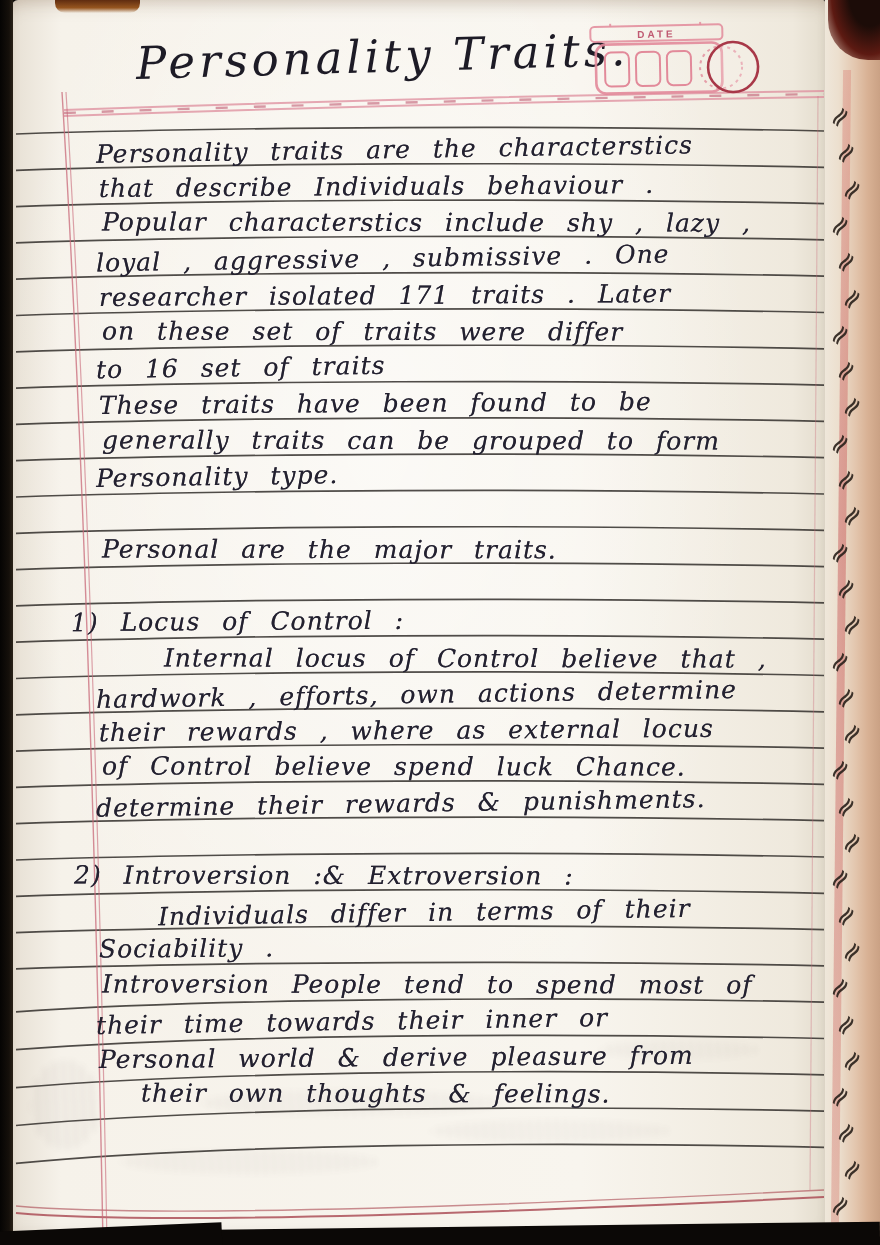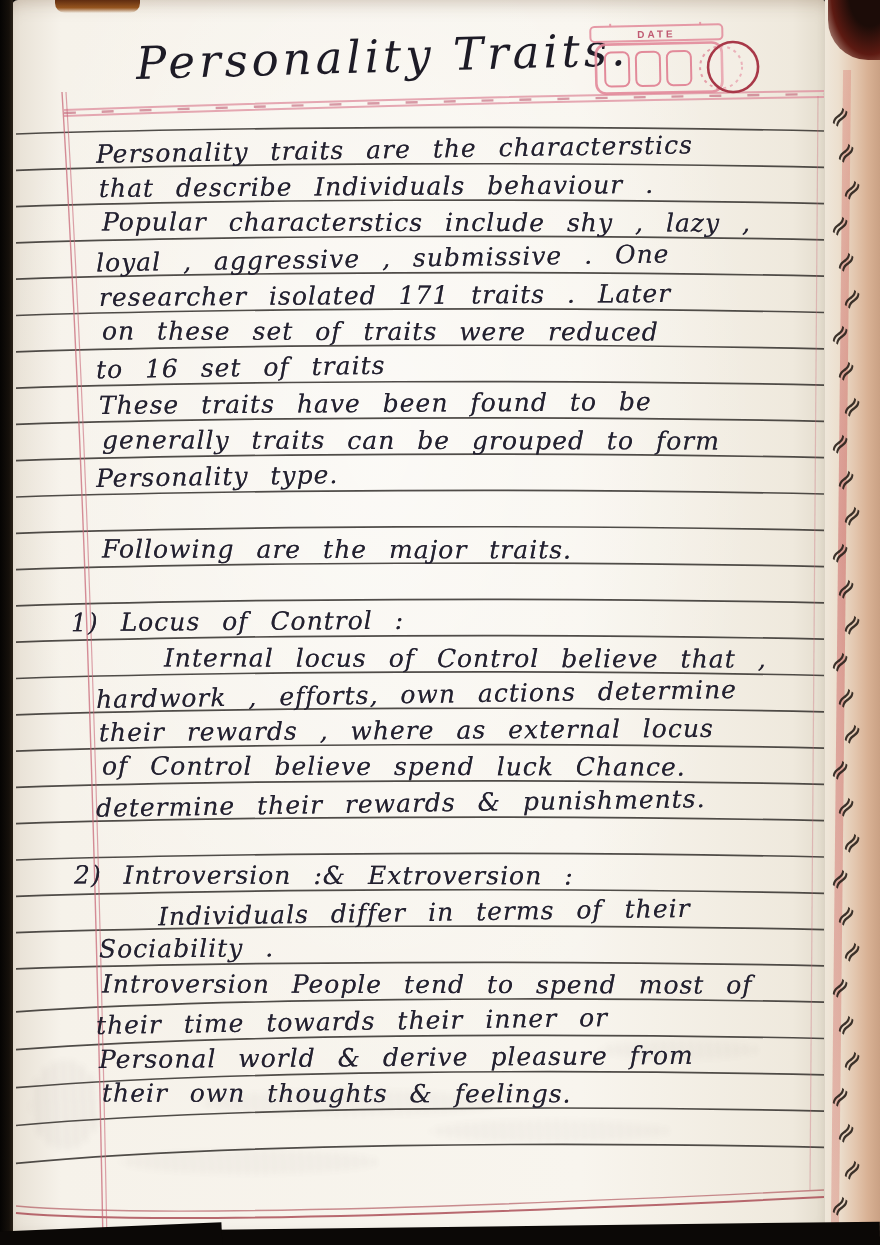--- a/index.html
+++ b/index.html
@@ -117,39 +117,39 @@
     <circle cx="150" cy="46" r="25" fill="rgba(250,242,240,.25)" stroke="#a83848" stroke-width="2.6"></circle>
     <text x="74" y="15" text-anchor="middle" font-size="10" letter-spacing="3" fill="#c05a72" font-family="Liberation Sans, sans-serif" font-weight="bold">DATE</text>
   </svg>
 
   <div id="rows">
       <div class="hand" style="top: 135.3px; left: 96px; transform: rotate(-0.9deg);">Personality traits are the characterstics</div>
       <div class="hand" style="top: 171.6px; left: 99px; transform: rotate(-0.4deg);">that describe Individuals behaviour .</div>
       <div class="hand" style="top: 207.9px; left: 102px; transform: rotate(0.0999999deg);">Popular characterstics include shy , lazy ,</div>
       <div class="hand" style="top: 244.2px; left: 96px; transform: rotate(-0.9deg);">loyal , aggressive , submissive . One</div>
       <div class="hand" style="top: 280.5px; left: 99px; transform: rotate(-0.4deg);">researcher isolated 171 traits . Later</div>
-      <div class="hand" style="top: 316.8px; left: 102px; transform: rotate(0.0999999deg);">on these set of traits were reduced</div>
+      <div class="hand" style="top: 316.8px; left: 102px; transform: rotate(0.0999999deg);">on these set of traits were differ</div>
       <div class="hand" style="top: 353.1px; left: 96px; transform: rotate(-0.9deg);">to 16 set of traits</div>
       <div class="hand" style="top: 389.4px; left: 99px; transform: rotate(-0.4deg);">These traits have been found to be</div>
       <div class="hand" style="top: 425.7px; left: 102px; transform: rotate(0.0999999deg);">generally traits can be grouped to form</div>
       <div class="hand" style="top: 462px; left: 96px; transform: rotate(-0.9deg);">Personality type.</div>
-      <div class="hand" style="top: 534.6px; left: 102px; transform: rotate(0.0999999deg);">Following are the major traits.</div>
+      <div class="hand" style="top: 534.6px; left: 102px; transform: rotate(0.0999999deg);">Personal are the major traits.</div>
       <div class="hand" style="top: 607.2px; left: 71px; transform: rotate(-0.4deg);">1) Locus of Control :</div>
       <div class="hand" style="top: 643.5px; left: 164px; transform: rotate(0.0999999deg);">Internal locus of Control believe that ,</div>
       <div class="hand" style="top: 679.8px; left: 96px; transform: rotate(-0.9deg);">hardwork , efforts, own actions determine</div>
       <div class="hand" style="top: 716.1px; left: 99px; transform: rotate(-0.4deg);">their rewards , where as external locus</div>
       <div class="hand" style="top: 752.4px; left: 102px; transform: rotate(0.0999999deg);">of Control believe spend luck Chance.</div>
       <div class="hand" style="top: 788.7px; left: 96px; transform: rotate(-0.9deg);">determine their rewards &amp; punishments.</div>
       <div class="hand" style="top: 861.3px; left: 74px; transform: rotate(0.0999999deg);">2) Introversion :&amp; Extroversion :</div>
       <div class="hand" style="top: 897.6px; left: 158px; transform: rotate(-0.9deg);">Individuals differ in terms of their</div>
       <div class="hand" style="top: 933.9px; left: 99px; transform: rotate(-0.4deg);">Sociability .</div>
       <div class="hand" style="top: 970.2px; left: 102px; transform: rotate(0.0999999deg);">Introversion People tend to spend most of</div>
       <div class="hand" style="top: 1006.5px; left: 96px; transform: rotate(-0.9deg);">their time towards their inner or</div>
       <div class="hand" style="top: 1042.8px; left: 99px; transform: rotate(-0.4deg);">Personal world &amp; derive pleasure from</div>
-      <div class="hand" style="top: 1079.1px; left: 102px; transform: rotate(0.0999999deg);">their own thoughts &amp; feelings.</div>
+      <div class="hand" style="top: 1079.1px; left: 102px; transform: rotate(0.0999999deg); padding-left: 39px;">their own thoughts &amp; feelings.</div>
     </div>
 
   <div id="edgeStrip">
     <div class="pinkline"></div>
   <span class="edge-mark" style="top: 112px; left: 6px; color: rgb(41, 32, 26);">≈</span>
       <span class="edge-mark" style="top: 148.3px; left: 12px; color: rgb(41, 32, 26);">≈</span>
       <span class="edge-mark" style="top: 184.6px; left: 18px; color: rgb(41, 32, 26);">≈</span>
       <span class="edge-mark" style="top: 220.9px; left: 6px; color: rgb(41, 32, 26);">≈</span>
       <span class="edge-mark" style="top: 257.2px; left: 12px; color: rgb(41, 32, 26);">≈</span>
       <span class="edge-mark" style="top: 293.5px; left: 18px; color: rgb(41, 32, 26);">≈</span>

